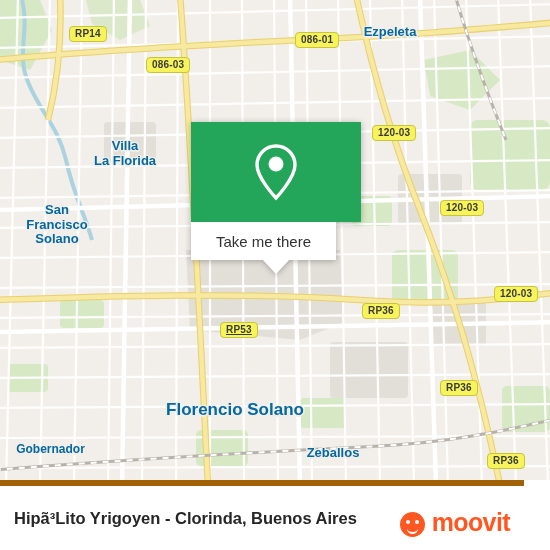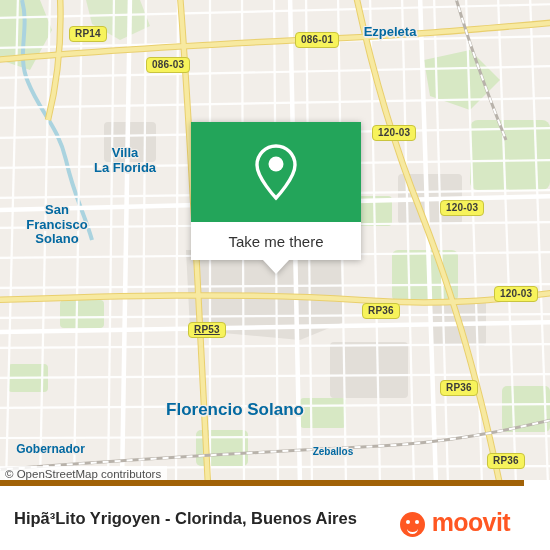--- a/index.html
+++ b/index.html
@@ -71,21 +71,21 @@
   }
   .popup-top {
     width: 170px;
     height: 100px;
     background: #23a55a;
     display: flex;
     align-items: center;
     justify-content: center;
   }
   .popup-bottom {
-    width: 170px;
+    width: 145px;
     height: 38px;
     background: #ffffff;
     display: flex;
     align-items: center;
     justify-content: center;
     color: #333333;
     font-size: 15px;
   }
   .popup-tail {
     position: absolute;
@@ -269,52 +269,51 @@
 
       <g fill="none">
         <path d="M-5 470 C120 460, 260 452, 380 446 C450 442, 500 432, 560 418" stroke="#b8b2aa" stroke-width="3"></path>
         <path d="M-5 470 C120 460, 260 452, 380 446 C450 442, 500 432, 560 418" stroke="#ffffff" stroke-width="2" stroke-dasharray="6 6"></path>
         <path d="M455 -5 C468 40, 486 90, 506 140" stroke="#b8b2aa" stroke-width="3"></path>
         <path d="M455 -5 C468 40, 486 90, 506 140" stroke="#ffffff" stroke-width="2" stroke-dasharray="6 6"></path>
       </g>
     </svg>
 
     <div class="place-label" style="left:355px; top:25px; width:70px; font-size:13px;">Ezpeleta</div>
-    <div class="place-label" style="left:85px; top:146px; width:80px; font-size:13px;">Villa
+    <div class="place-label" style="left:85px; top:139px; width:80px; font-size:13px;">Villa
 La Florida</div>
     <div class="place-label" style="left:17px; top:203px; width:80px; font-size:13px;">San
 Francisco
 Solano</div>
     <div class="place-label" style="left:150px; top:400px; width:170px; font-size:17px;">Florencio Solano</div>
-    <div class="place-label" style="left:293px; top:446px; width:80px; font-size:10px;">Zeballos</div>
+    <div class="place-label" style="left:293px; top:446px; width:80px; font-size:13px;">Zeballos</div>
     <div class="place-label" style="left:3px; top:443px; width:95px; font-size:12px;">Gobernador</div>
 
     <div class="shield" style="left:69px; top:26px;">RP14</div>
     <div class="shield" style="left:295px; top:32px;">086-01</div>
     <div class="shield" style="left:146px; top:57px;">086-03</div>
     <div class="shield" style="left:372px; top:125px;">120-03</div>
     <div class="shield" style="left:440px; top:200px;">120-03</div>
     <div class="shield" style="left:494px; top:286px;">120-03</div>
     <div class="shield" style="left:362px; top:303px;">RP36</div>
-    <div class="shield" style="left:188px; top:322px;text-decoration:underline;">RP53</div>
+    <div class="shield" style="left:220px; top:322px;text-decoration:underline;">RP53</div>
     <div class="shield" style="left:440px; top:380px;">RP36</div>
     <div class="shield" style="left:487px; top:453px;">RP36</div>
 
     <div class="popup">
       <div class="popup-top">
         <svg width="46" height="58" viewBox="0 0 46 58">
           <path d="M23 3 C12.5 3 4 11.5 4 22 C4 35 23 55 23 55 C23 55 42 35 42 22 C42 11.5 33.5 3 23 3 Z" fill="none" stroke="#ffffff" stroke-width="3.4"></path>
           <circle cx="23" cy="21" r="7.5" fill="#ffffff"></circle>
         </svg>
       </div>
       <div class="popup-bottom">Take me there</div>
       <div class="popup-tail"></div>
     </div>
 
-    <div class="attribution">© OpenStreetMap contributors</div>
   </div>
 
   <div class="footer">
     <div class="footer-title">Hipã³Lito Yrigoyen - Clorinda, Buenos Aires</div>
     <div class="brand">
       <div class="brand-mark">
         <span class="eye l"></span>
         <span class="eye r"></span>
         <span class="mouth"></span>
       </div>

